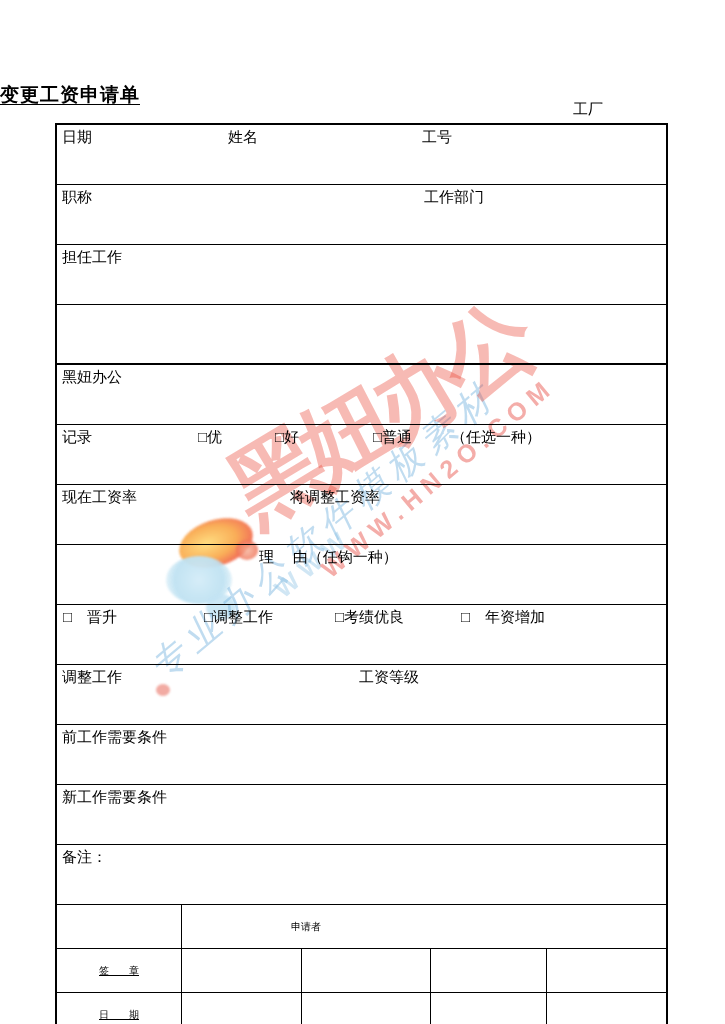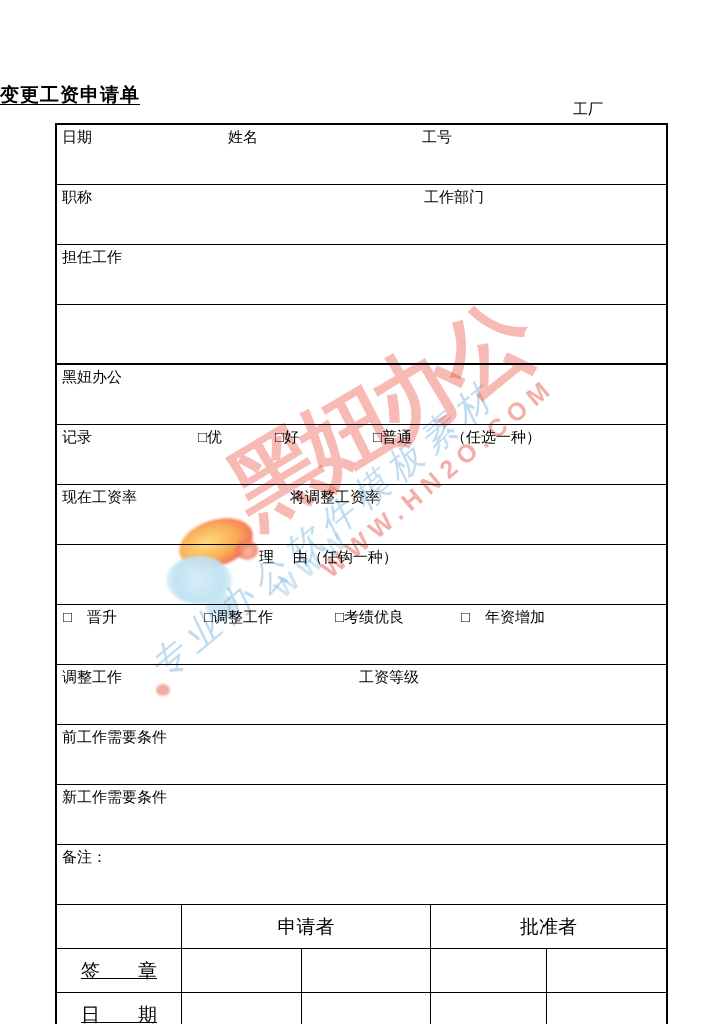--- a/index.html
+++ b/index.html
@@ -46,21 +46,21 @@
   .b2{left:166px;top:556px;width:66px;height:48px;
       background:radial-gradient(circle,#d4ecf8 0%,#bfe2f2 60%,rgba(191,226,242,0) 100%);opacity:.95;}
   .b3{left:206px;top:594px;width:30px;height:26px;background:#c4e4f4;opacity:.85;}
   .b4{left:156px;top:684px;width:14px;height:12px;background:#f2aba3;}
 
   
   .tbl{position:absolute;left:55px;top:123px;width:613px;border:2px solid #000;box-sizing:border-box;}
   .row{position:relative;height:60px;border-bottom:1px solid #000;box-sizing:border-box;font-size:15px;}
   .row.thick{border-bottom:2px solid #000;}
   .row > span{position:absolute;top:3px;white-space:pre;}
-  .sig{display:flex;height:44px;border-bottom:1px solid #000;box-sizing:border-box;font-size:19px;}
+  .sig{display:flex;height:44px;border-bottom:1px solid #000;box-sizing:border-box;font-size:10px;}
   .sig.last{border-bottom:none;}
   .sig .c{box-sizing:border-box;border-left:1px solid #000;display:flex;align-items:center;justify-content:center;white-space:pre;}
   .sig .c:first-child{border-left:none;text-decoration:underline;}
 </style>
 </head>
 <body>
 
 <div class="page">
 
   <div class="wm">
@@ -138,21 +138,20 @@
       <span style="left:5px">新工作需要条件</span>
     </div>
 
     <div class="row">
       <span style="left:5px">备注：</span>
     </div>
 
     <div class="sig">
       <div class="c" style="width:124px"></div>
       <div class="c" style="width:249px">申请者</div>
-      <div class="c" style="width:236px">批准者</div>
     </div>
 
     <div class="sig">
       <div class="c" style="width:124px">签　　章</div>
       <div class="c" style="width:120px"></div>
       <div class="c" style="width:129px"></div>
       <div class="c" style="width:116px"></div>
       <div class="c" style="width:120px"></div>
     </div>
 

